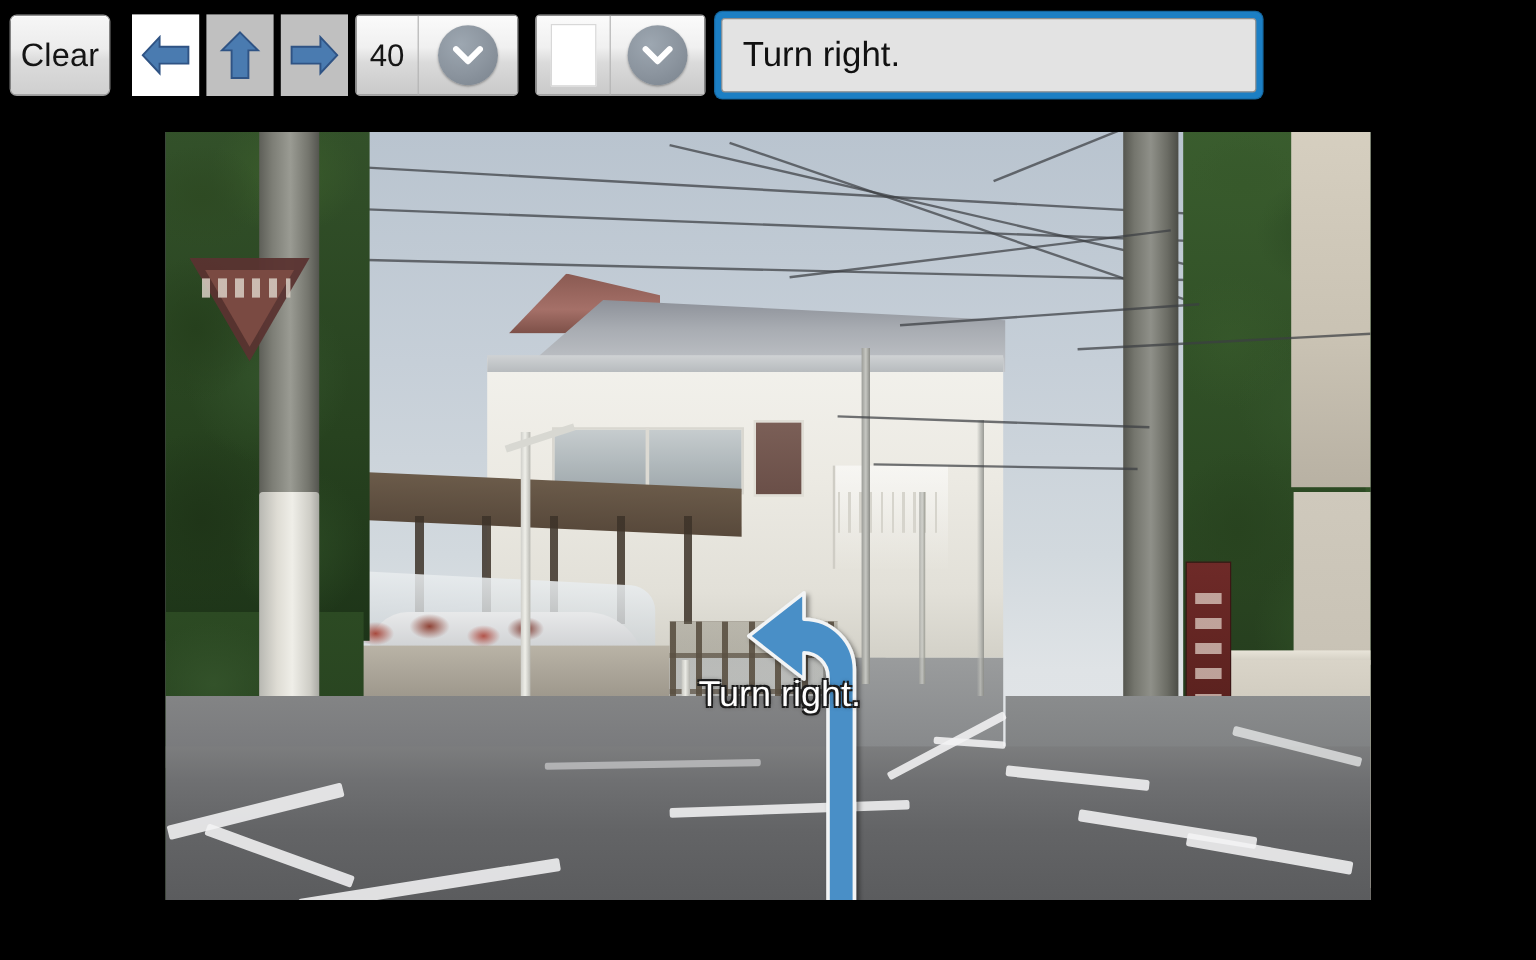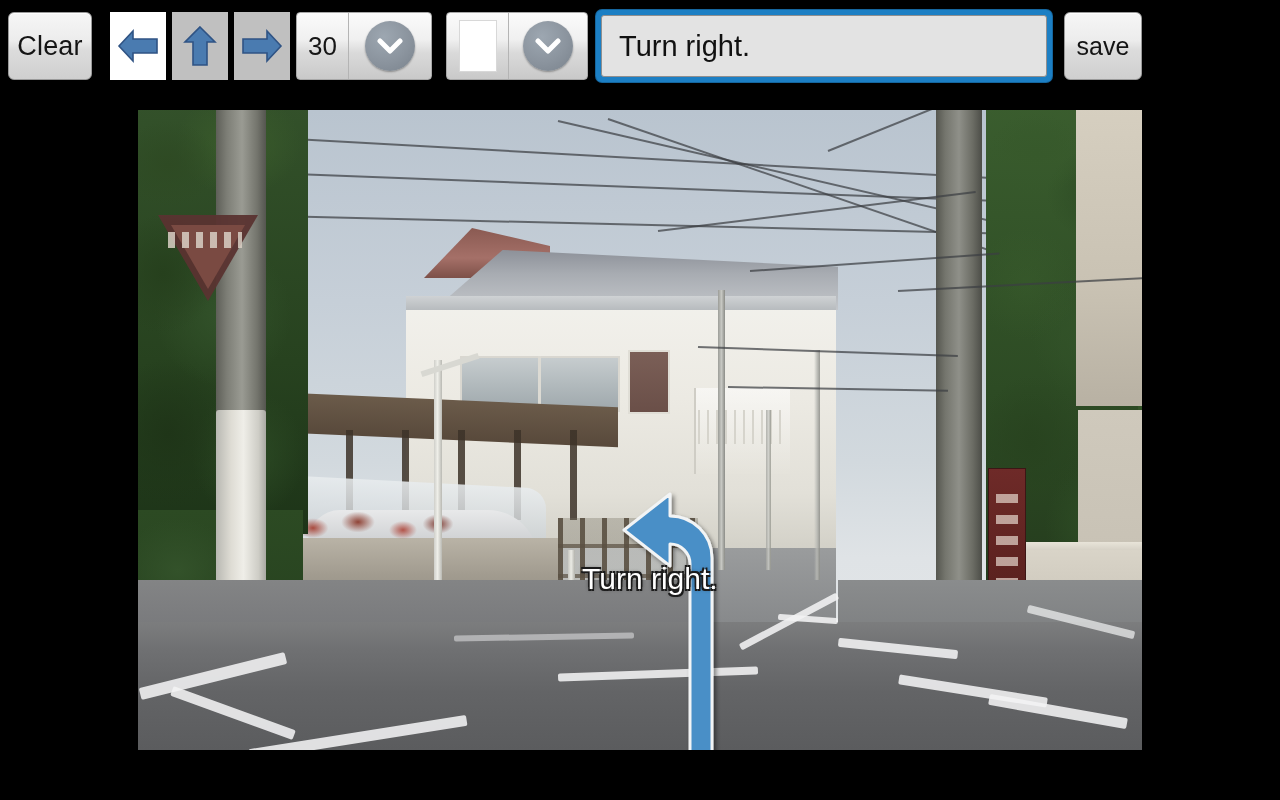--- a/index.html
+++ b/index.html
@@ -529,21 +529,21 @@
     <div class="dir-btn" id="dir-right">
       <span>
         <svg width="42" height="40" viewBox="0 0 42 40">
           <path d="M40 20 L26 5 L26 13 L2 13 L2 27 L26 27 L26 35 Z" fill="#4a7bb0"></path>
           <path d="M40 20 L26 5 L26 13 L2 13 L2 27 L26 27 L26 35 Z" fill="none" stroke="#2f5384" stroke-width="1.6"></path>
         </svg>
       </span>
     </div>
 
     <div class="spinner" id="size-spinner">
-      <div class="sp-value">30</div>
+      <div class="sp-value">40</div>
       <div class="sp-arrow">
         <span class="chevron-circle">
           <svg width="26" height="18" viewBox="0 0 26 18">
             <path d="M3 4 L13 14 L23 4" fill="none" stroke="#ffffff" stroke-width="5" stroke-linecap="round" stroke-linejoin="round"></path>
           </svg>
         </span>
       </div>
     </div>
 
     <div class="spinner" id="color-spinner">
@@ -556,21 +556,20 @@
             <path d="M3 4 L13 14 L23 4" fill="none" stroke="#ffffff" stroke-width="5" stroke-linecap="round" stroke-linejoin="round"></path>
           </svg>
         </span>
       </div>
     </div>
 
     <div id="text-field-wrap">
       <div id="text-field">Turn right.</div>
     </div>
 
-    <div class="btn" id="save-btn">save</div>
 
   </div>
 
   <div id="canvas-area">
 
     <div id="photo">
 
       <div class="layer wire w1"></div>
       <div class="layer wire w2"></div>
       <div class="layer wire w3"></div>

